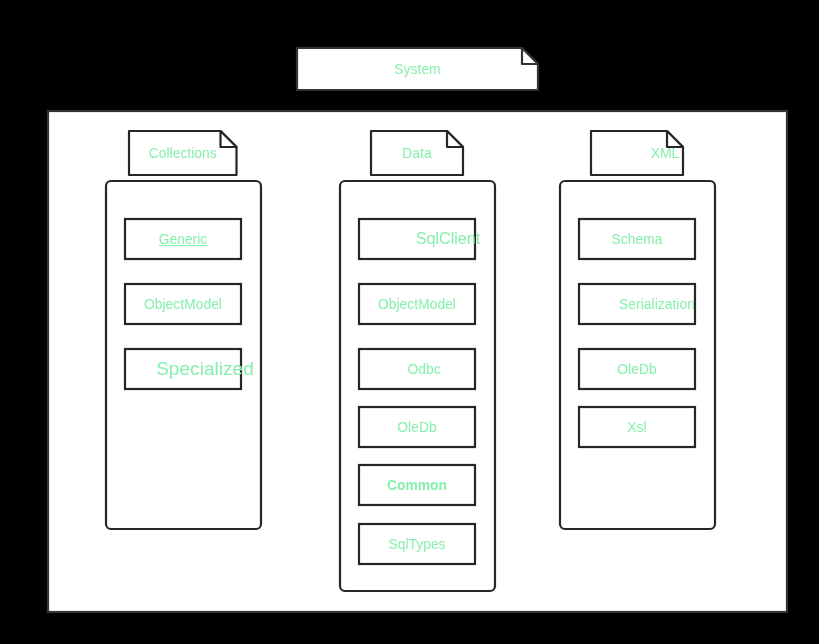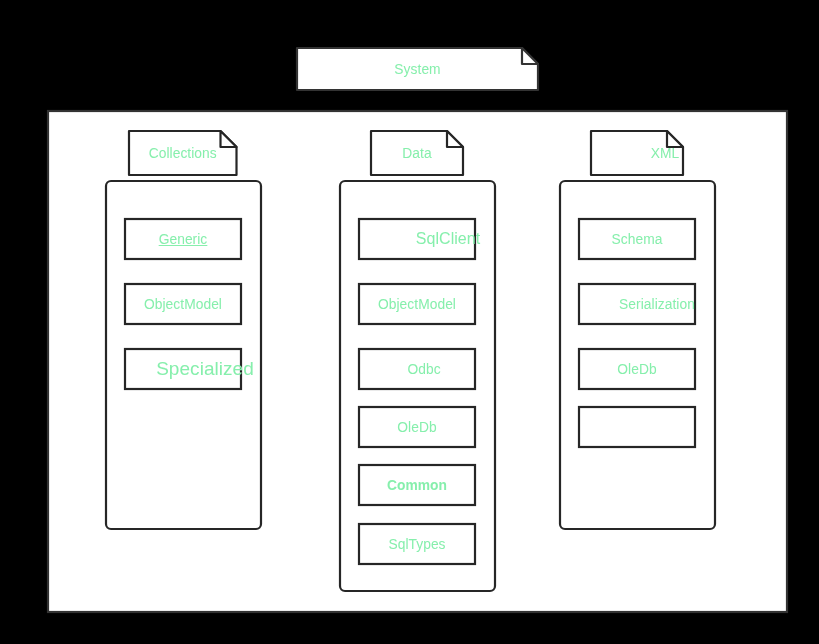--- a/index.html
+++ b/index.html
@@ -80,14 +80,15 @@
   <div class="lbl" style="font-size: 13.8px; left: 359px; top: 284px; width: 116px; height: 40px;">ObjectModel</div>
   <div class="lbl" style="font-size: 13.8px; left: 359px; top: 349px; width: 130px; height: 40px;">Odbc</div>
   <div class="lbl" style="font-size: 13.8px; left: 359px; top: 407px; width: 116px; height: 40px; text-align: center;">OleDb</div>
   <div class="lbl" style="font-size: 13.8px; left: 359px; top: 465px; width: 116px; height: 40px; font-weight: bold;">Common</div>
   <div class="lbl" style="font-size: 13.8px; left: 359px; top: 524px; width: 116px; height: 40px;">SqlTypes</div>
 
   <div class="lbl" style="font-size: 13.8px; left: 591px; top: 131px; width: 92px; height: 44px; padding-left: 28px;">XML</div>
   <div class="lbl" style="font-size: 13.8px; left: 579px; top: 219px; width: 116px; height: 40px;">Schema</div>
   <div class="lbl" style="font-size: 13.8px; left: 579px; top: 284px; width: 116px; height: 40px; padding-left: 20px;">Serialization</div>
   <div class="lbl" style="font-size: 13.8px; left: 579px; top: 349px; width: 116px; height: 40px;">OleDb</div>
+  <div class="lbl" style="font-size: 13.8px; left: 579px; top: 407px; width: 116px; height: 40px;">Xsl</div>
 
 </div>
 
 </body></html>

